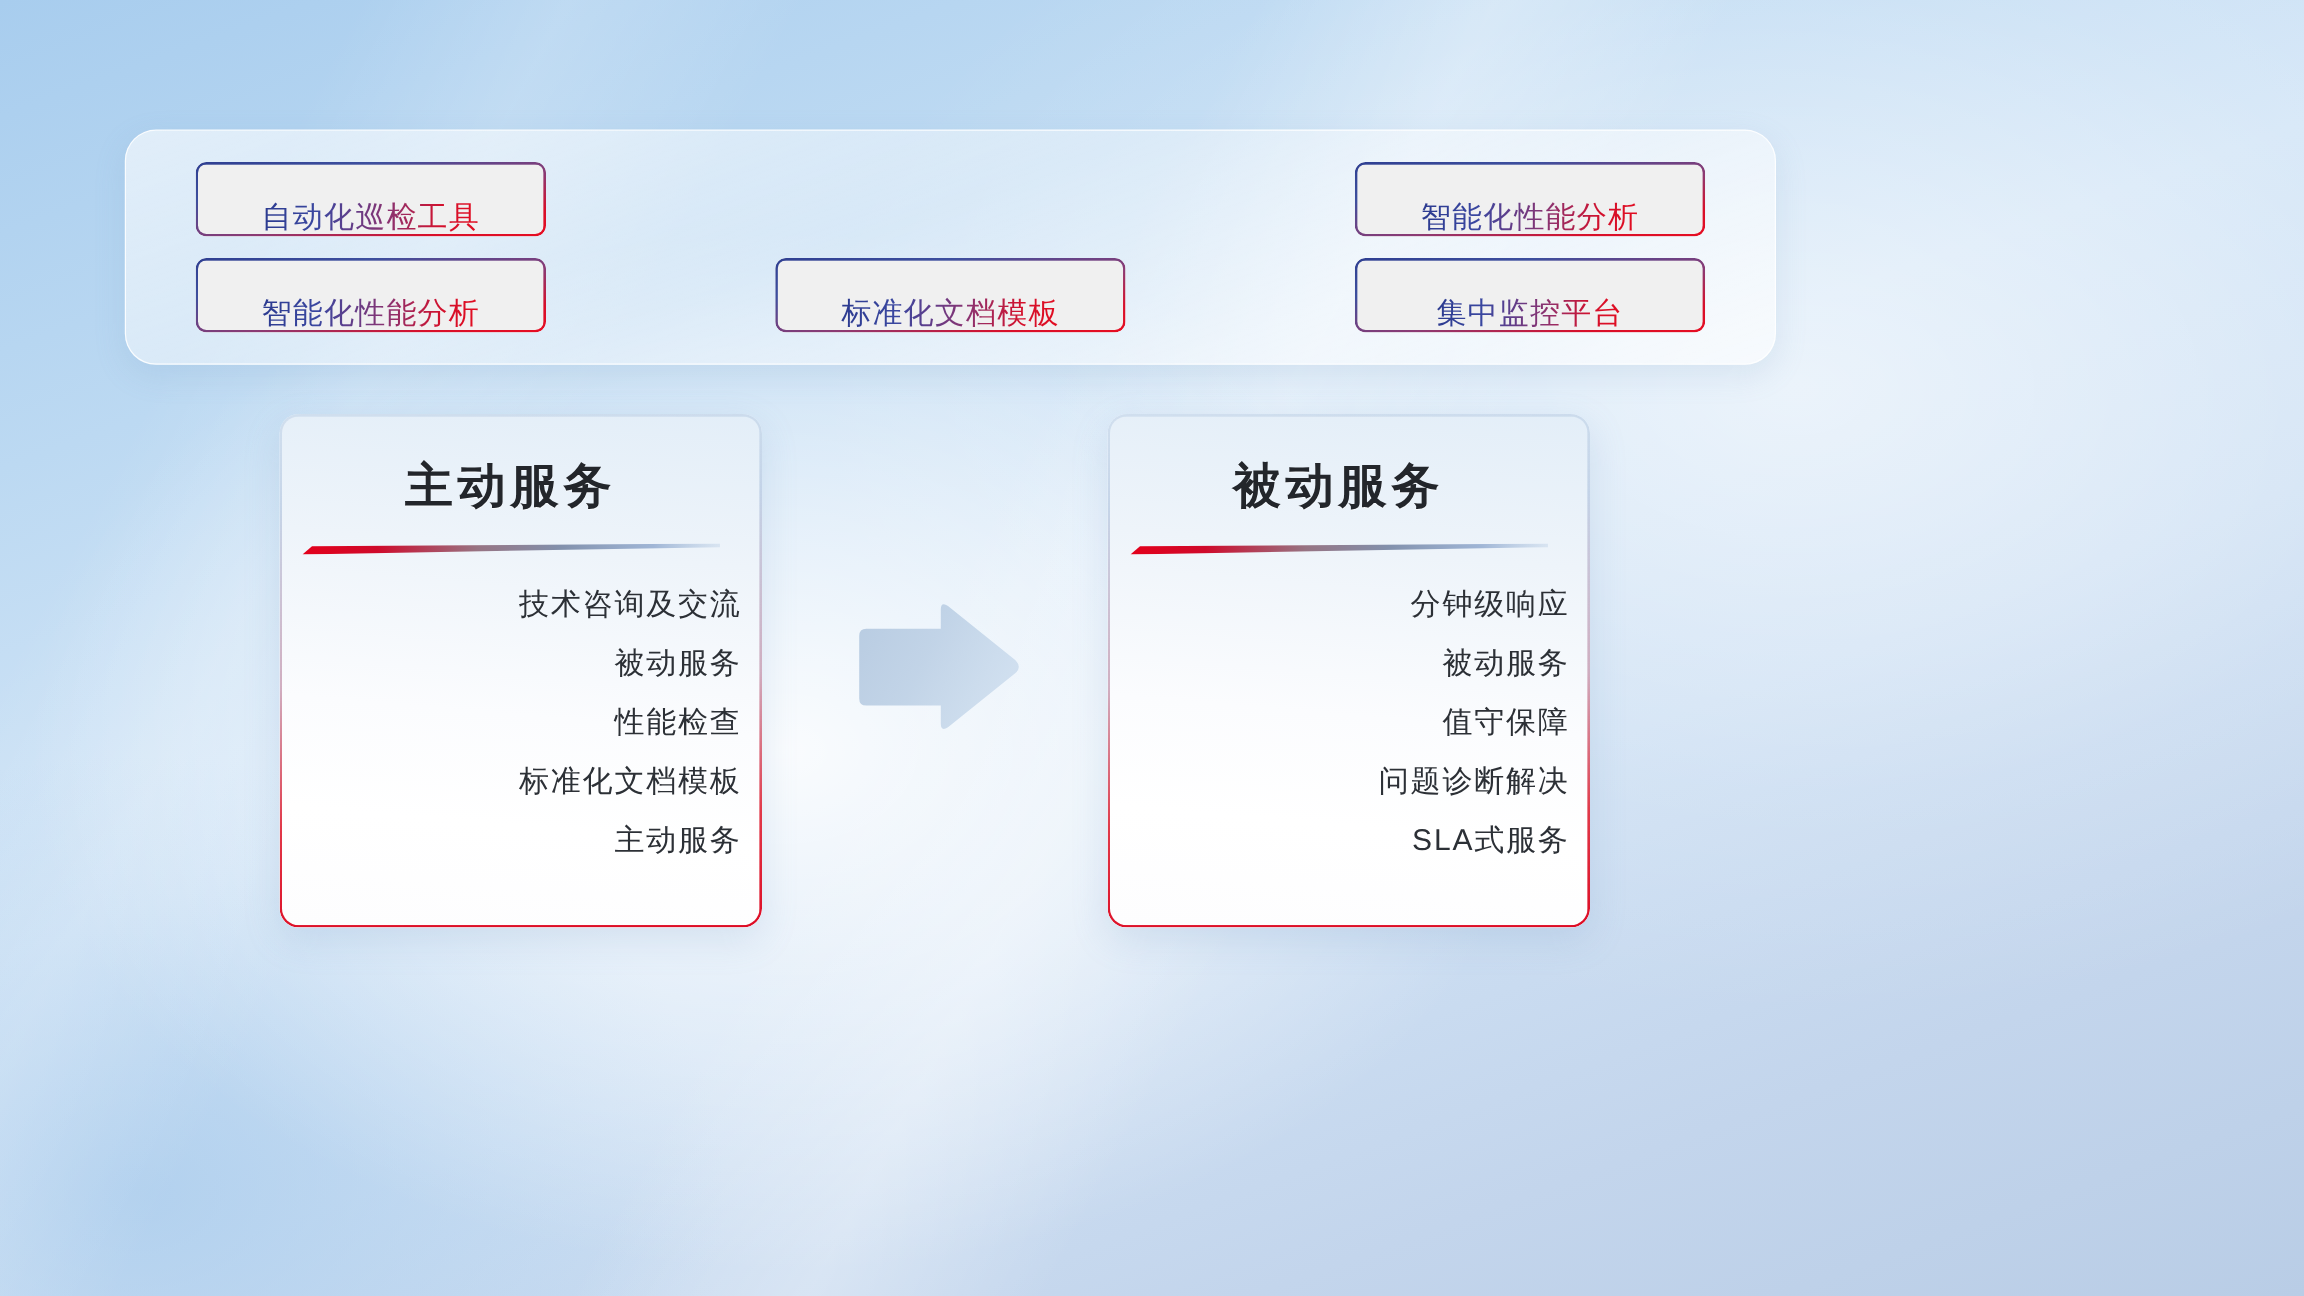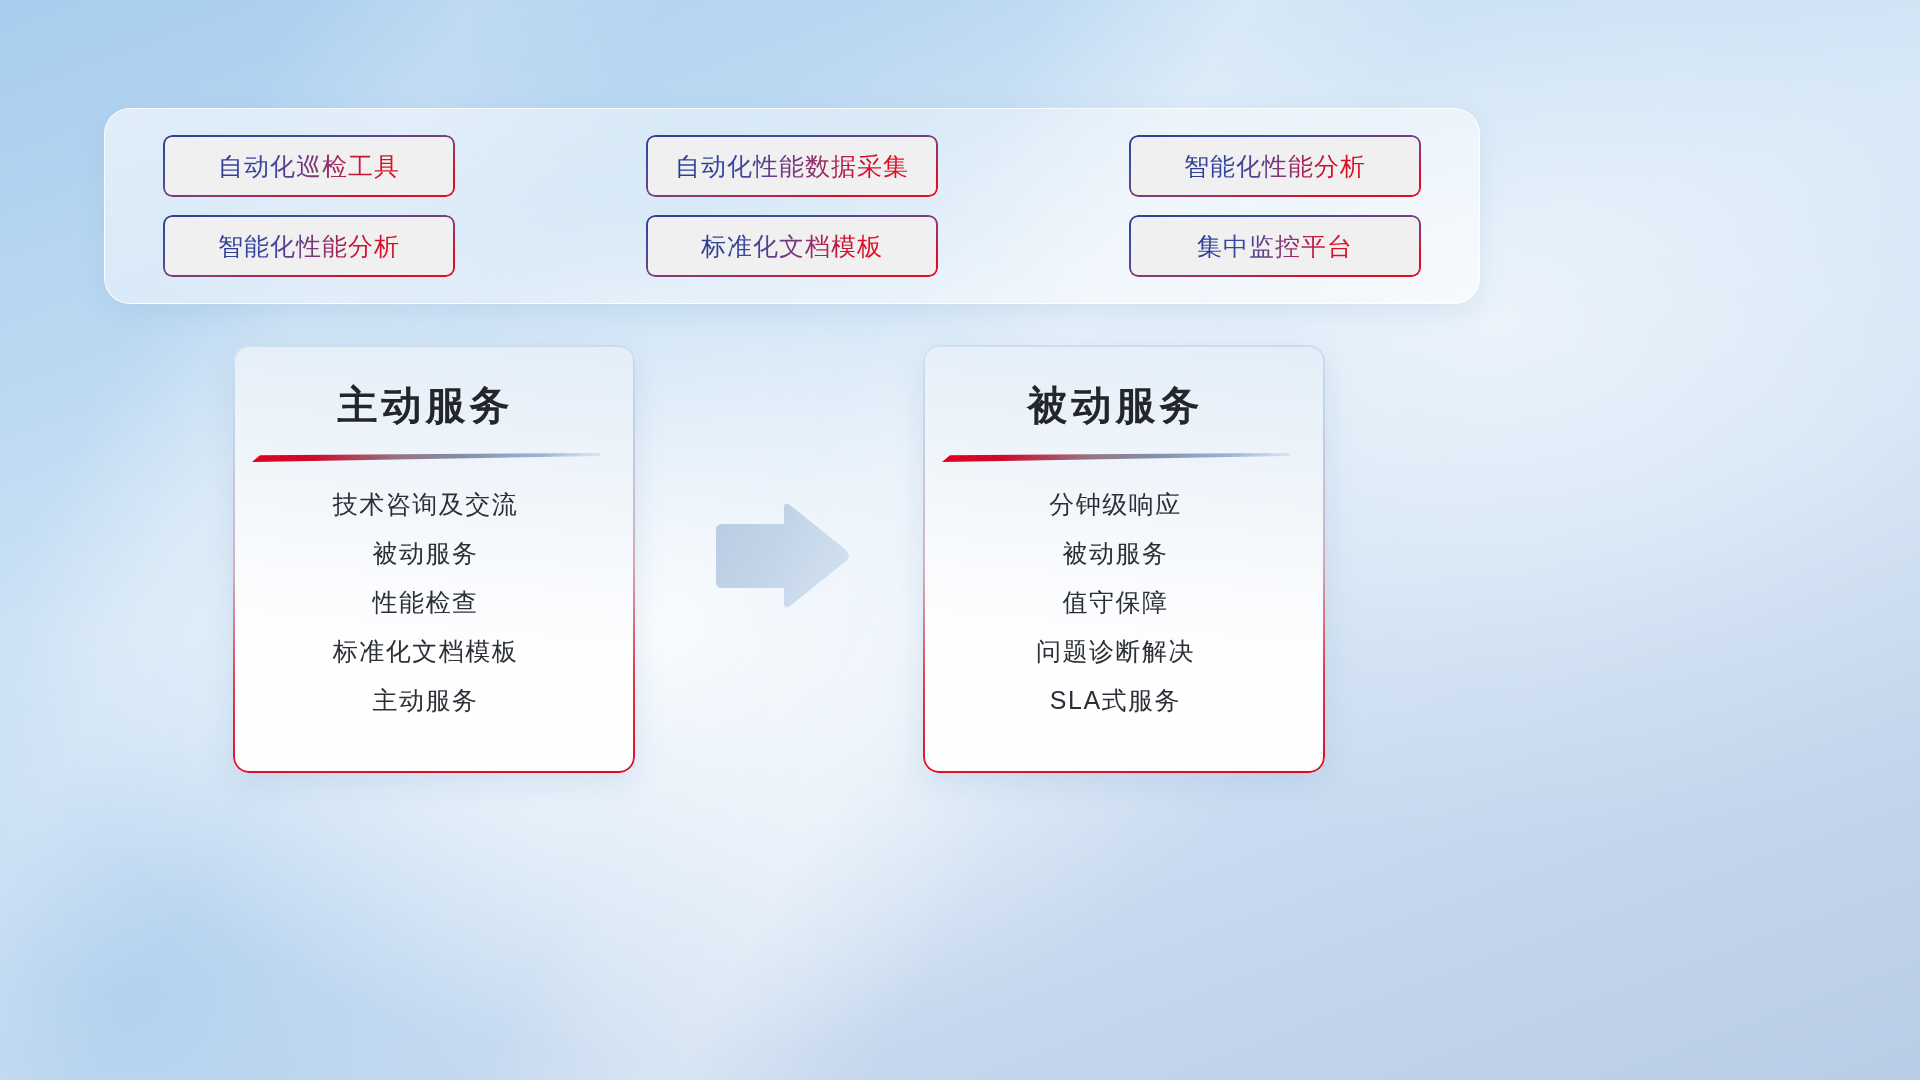--- a/index.html
+++ b/index.html
@@ -59,21 +59,21 @@
     justify-content: space-between;
     align-items: center;
   }
   .tag-pill {
     position: relative;
     width: 292px;
     height: 62px;
     border-radius: 9px;
     background: #f0f0f0;
     display: flex;
-    align-items: center;
+    align-items: flex-end;
     justify-content: center;
     box-sizing: border-box;
   }
   
   .tag-pill::before {
     content: "";
     position: absolute;
     inset: 0;
     border-radius: 9px;
     padding: 2px;
@@ -152,21 +152,21 @@
   .title-rule {
     margin-top: 28px;
     width: 348px;
     height: 9px;
   }
   .card-list {
     margin-top: 30px;
     width: 100%;
     display: flex;
     flex-direction: column;
-    align-items: center;
+    align-items: flex-end;
     gap: 24px;
   }
   .card-list-item {
     font-size: 25px;
     color: #2c3036;
     letter-spacing: 1.5px;
     line-height: 1;
     white-space: nowrap;
   }
 
@@ -184,23 +184,20 @@
 
 <div id="stage">
 
   <div id="bg-streaks"></div>
 
   <div id="tag-panel">
 
     <div class="tag-row">
       <div class="tag-pill">
         <span class="tag-label">自动化巡检工具</span>
-      </div>
-      <div class="tag-pill">
-        <span class="tag-label">自动化性能数据采集</span>
       </div>
       <div class="tag-pill">
         <span class="tag-label">智能化性能分析</span>
       </div>
     </div>
 
     <div class="tag-row">
       <div class="tag-pill">
         <span class="tag-label">智能化性能分析</span>
       </div>

